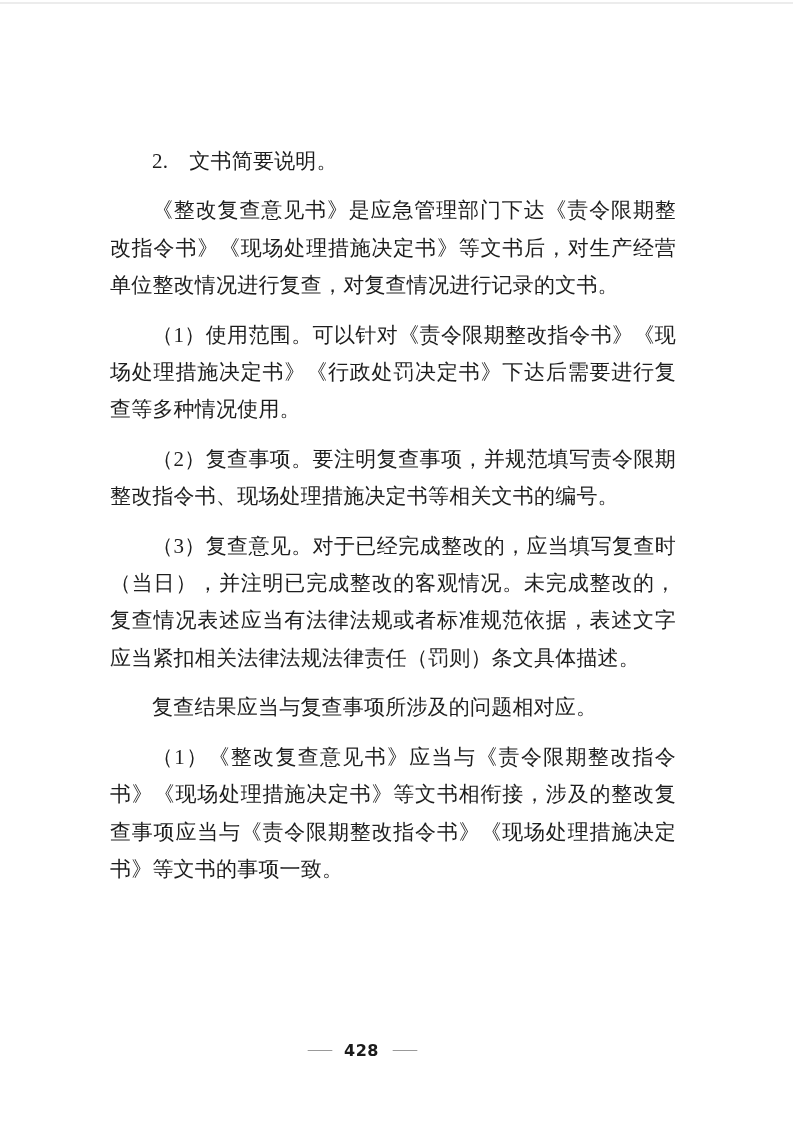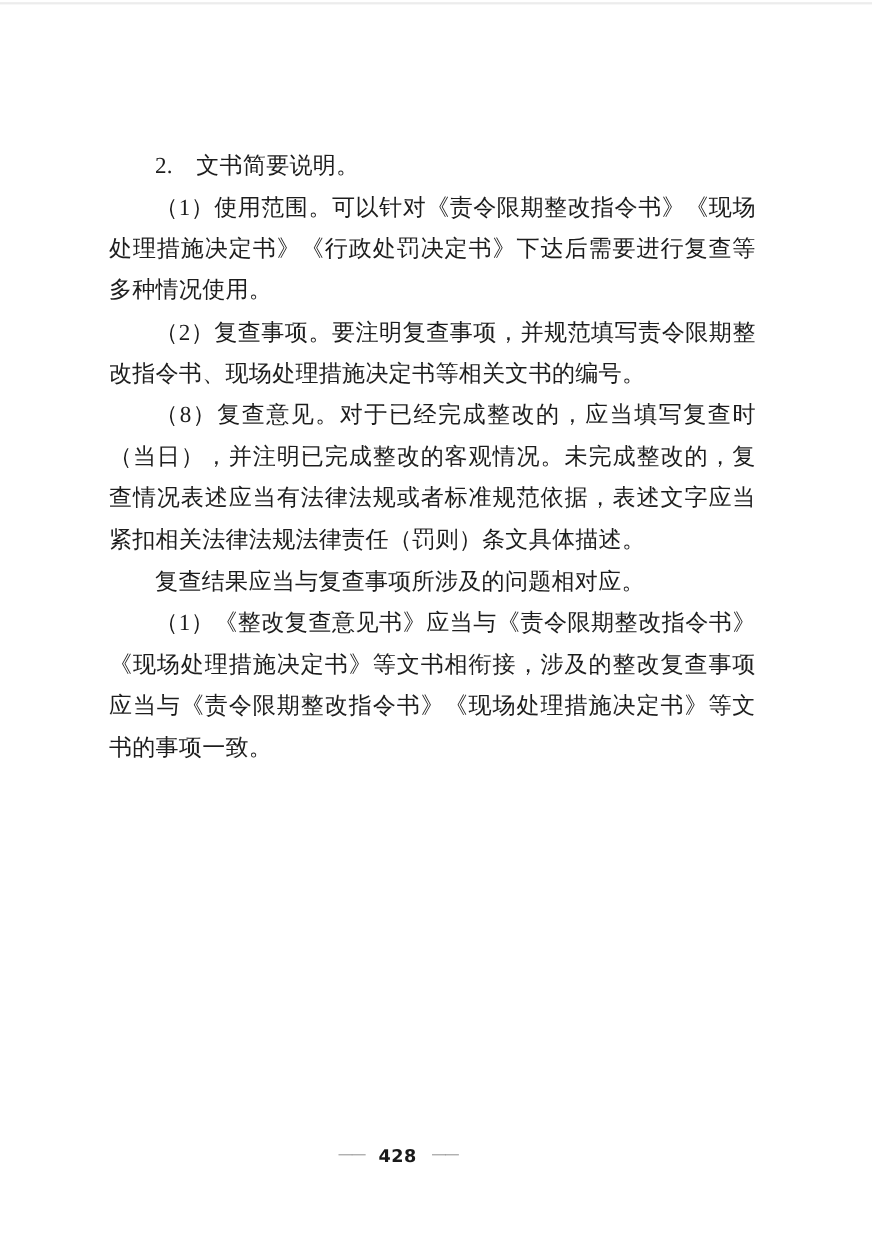--- a/index.html
+++ b/index.html
@@ -23,21 +23,21 @@
     background: #ececec;
   }
   .content {
     position: absolute;
     left: 98px;
     top: 131px;
     width: 590px;
     color: #1d1d1d;
   }
   .para {
-    margin: 1px;
+    margin: 12px;
     font-size: 21px;
     line-height: 37.4px;
     text-align: justify;
     text-indent: 2em;
     letter-spacing: 0.2px;
     word-break: break-all;
   }
   .footer {
     position: absolute;
     top: 1041px;
@@ -64,23 +64,24 @@
     letter-spacing: 0.5px;
   }
 </style>
 </head>
 <body>
 
 <div class="page-edge-line"></div>
 
 <div class="content">
   <p class="para">2.　文书简要说明。</p>
+  <p class="para">《整改复查意见书》是应急管理部门下达《责令限期整改指令书》《现场处理措施决定书》等文书后，对生产经营单位整改情况进行复查，对复查情况进行记录的文书。</p>
   <p class="para">（1）使用范围。可以针对《责令限期整改指令书》《现场处理措施决定书》《行政处罚决定书》下达后需要进行复查等多种情况使用。</p>
   <p class="para">（2）复查事项。要注明复查事项，并规范填写责令限期整改指令书、现场处理措施决定书等相关文书的编号。</p>
-  <p class="para">（8）复查意见。对于已经完成整改的，应当填写复查时（当日），并注明已完成整改的客观情况。未完成整改的，复查情况表述应当有法律法规或者标准规范依据，表述文字应当紧扣相关法律法规法律责任（罚则）条文具体描述。</p>
+  <p class="para">（3）复查意见。对于已经完成整改的，应当填写复查时（当日），并注明已完成整改的客观情况。未完成整改的，复查情况表述应当有法律法规或者标准规范依据，表述文字应当紧扣相关法律法规法律责任（罚则）条文具体描述。</p>
   <p class="para">复查结果应当与复查事项所涉及的问题相对应。</p>
   <p class="para">（1）《整改复查意见书》应当与《责令限期整改指令书》《现场处理措施决定书》等文书相衔接，涉及的整改复查事项应当与《责令限期整改指令书》《现场处理措施决定书》等文书的事项一致。</p>
 </div>
 
 <div class="footer">
   <span class="dash">——</span>
   <span class="pagenum">428</span>
   <span class="dash">——</span>
 </div>
 

